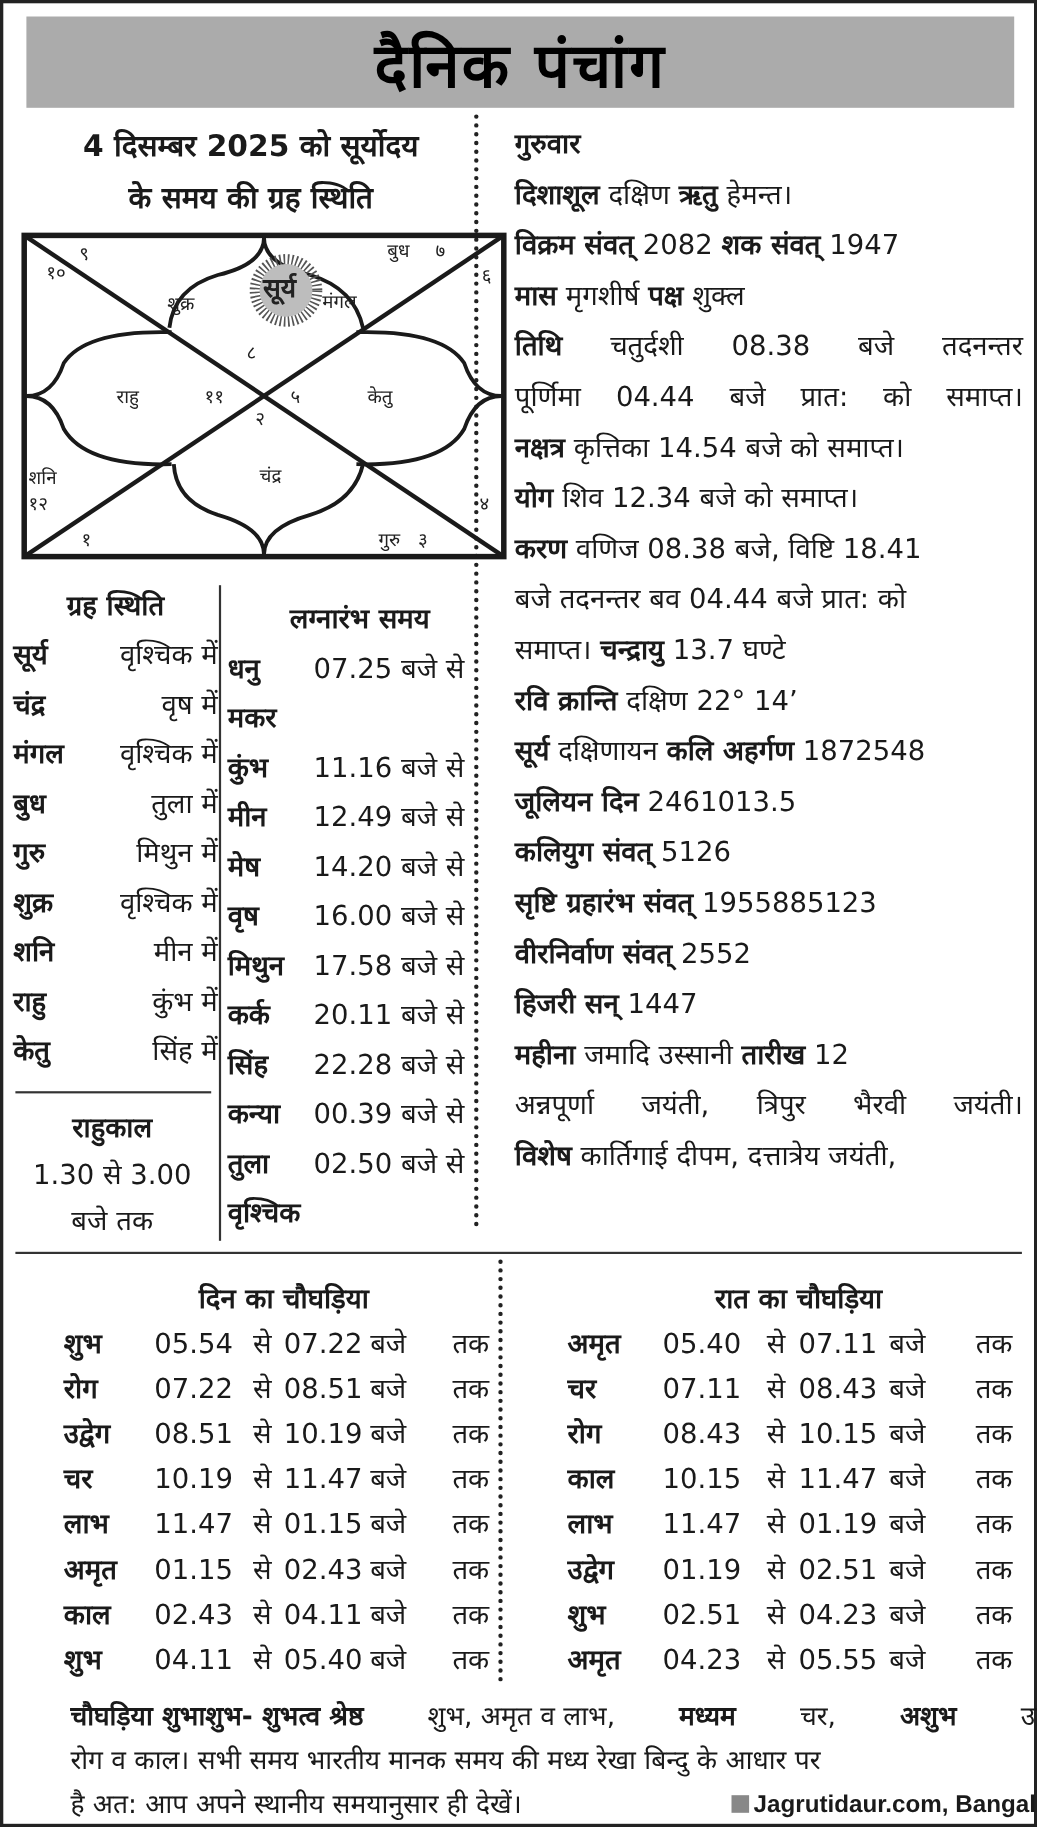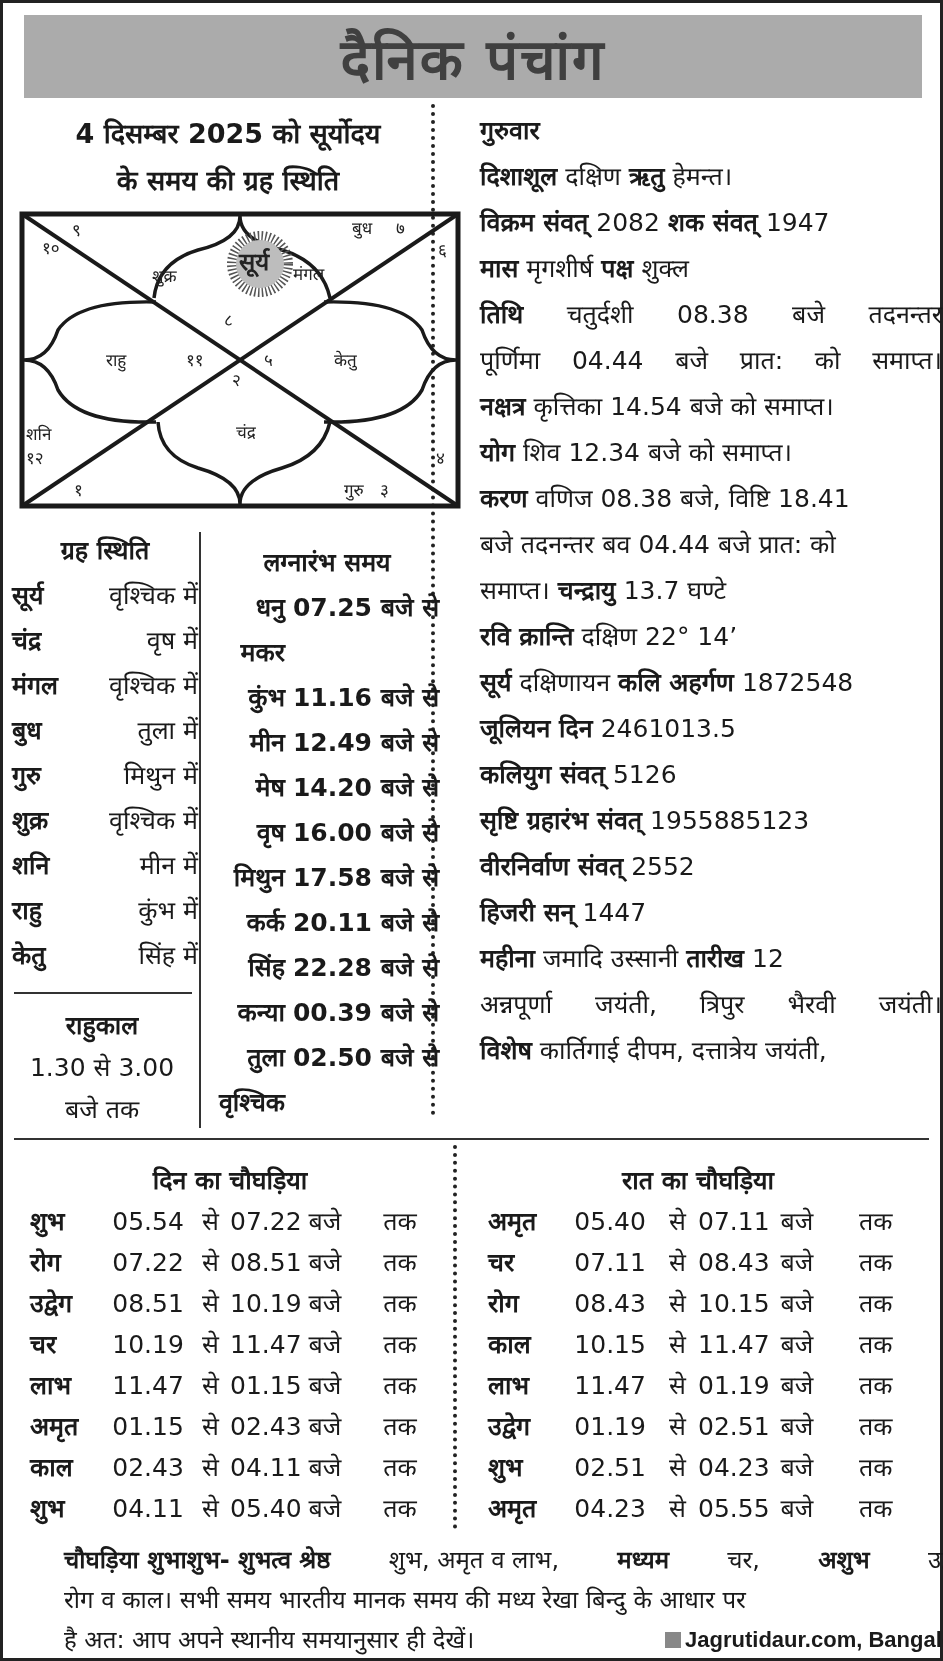--- a/index.html
+++ b/index.html
@@ -1,47 +1,47 @@
 <!DOCTYPE html>
 <html><head>
 <meta charset="utf-8">
 <style>
   * { box-sizing: border-box; margin: 0; padding: 0; }
   html, body { width: 943px; height: 1661px; background: #fff; }
   body { font-family: "DejaVu Sans", "Liberation Sans", sans-serif; color: #1a1a1a; position: relative; overflow: hidden; }
   .frame { position: absolute; left: 0; top: 0; width: 943px; height: 1661px; border: 3px solid #222; }
   .banner { position: absolute; left: 24px; top: 15px; width: 898px; height: 83px; background: #ababab; display: flex; align-items: center; justify-content: center; }
-  .banner-title { color: #404040; font-size: 56px; font-weight: bold; letter-spacing: 2px; font-family: "DejaVu Sans", sans-serif; }
+  .banner-title { color: #000000; font-size: 56px; font-weight: bold; letter-spacing: 2px; font-family: "DejaVu Sans", sans-serif; }
   .vdots { position: absolute; width: 0; border-left: 4px dotted #222; }
   .hline { position: absolute; height: 0; border-top: 2px solid #333; }
   .vline { position: absolute; width: 0; border-left: 2px solid #333; }
 
   .left-head { position: absolute; left: 18px; top: 110px; width: 420px; text-align: center; font-size: 27px; font-weight: bold; line-height: 47px; }
   .chart { position: absolute; left: 18px; top: 210px; width: 444px; height: 300px; }
   .chart svg { width: 100%; height: 100%; }
   .ct { position: absolute; font-size: 17px; color: #222; white-space: nowrap; }
   .sun-label { position: absolute; font-size: 24px; font-weight: bold; color: #222; }
 
-  .right-col { position: absolute; left: 480px; top: 108px; width: 462px; font-size: 25px; line-height: 46px; text-align: right; }
+  .right-col { position: absolute; left: 468px; top: 108px; width: 462px; font-size: 25px; line-height: 46px; text-align: right; }
   .rline { white-space: nowrap; display: flex; justify-content: space-between; }
   .rline.left { justify-content: flex-start; gap: 8px; }
   .b { font-weight: bold; }
 
   .graha { position: absolute; left: 12px; top: 528px; width: 186px; font-size: 25px; line-height: 45px; }
   .graha-title { text-align: center; font-weight: bold; }
   .graha-row { display: flex; justify-content: space-between; white-space: nowrap; }
   .graha-row .n { font-weight: bold; }
   .rahu { position: absolute; left: 14px; top: 1005px; width: 176px; text-align: center; font-size: 25px; line-height: 42px; }
   .lagna { position: absolute; left: 207px; top: 528px; width: 240px; font-size: 25px; line-height: 45px; margin-top: 12px; }
   .lagna-title { text-align: center; font-weight: bold; }
   .lagna-row { display: flex; white-space: nowrap; }
-  .lagna-row .n { font-weight: bold; width: 78px; text-align: right; }
-  .lagna-row .t { flex: 1; text-align: center; font-weight: bold; }
-
-  .chog { position: absolute; top: 1160px; font-size: 25px; line-height: 41px; }
+  .lagna-row .n { font-weight: bold; width: 78px; }
+  .lagna-row .t { flex: 1; text-align: left; }
+
+  .chog { position: absolute; top: 1160px; font-size: 25px; line-height: 41px; margin-left: 28px; }
   .chog-title { text-align: center; font-weight: bold; }
   .chog-row { display: flex; white-space: nowrap; }
   .chog-row .n { font-weight: bold; width: 88px; }
   .chog-row .a { width: 84px; }
   .chog-row .se { width: 42px; text-align: center; }
   .chog-row .bj { width: 80px; }
   .chog-row .tk { width: 50px; }
 
   .note { position: absolute; left: 16px; top: 1540px; width: 912px; font-size: 24px; line-height: 40px; margin-left: 48px; }
   .brand { font-family: "Liberation Sans", sans-serif; font-weight: bold; font-size: 22px; }

